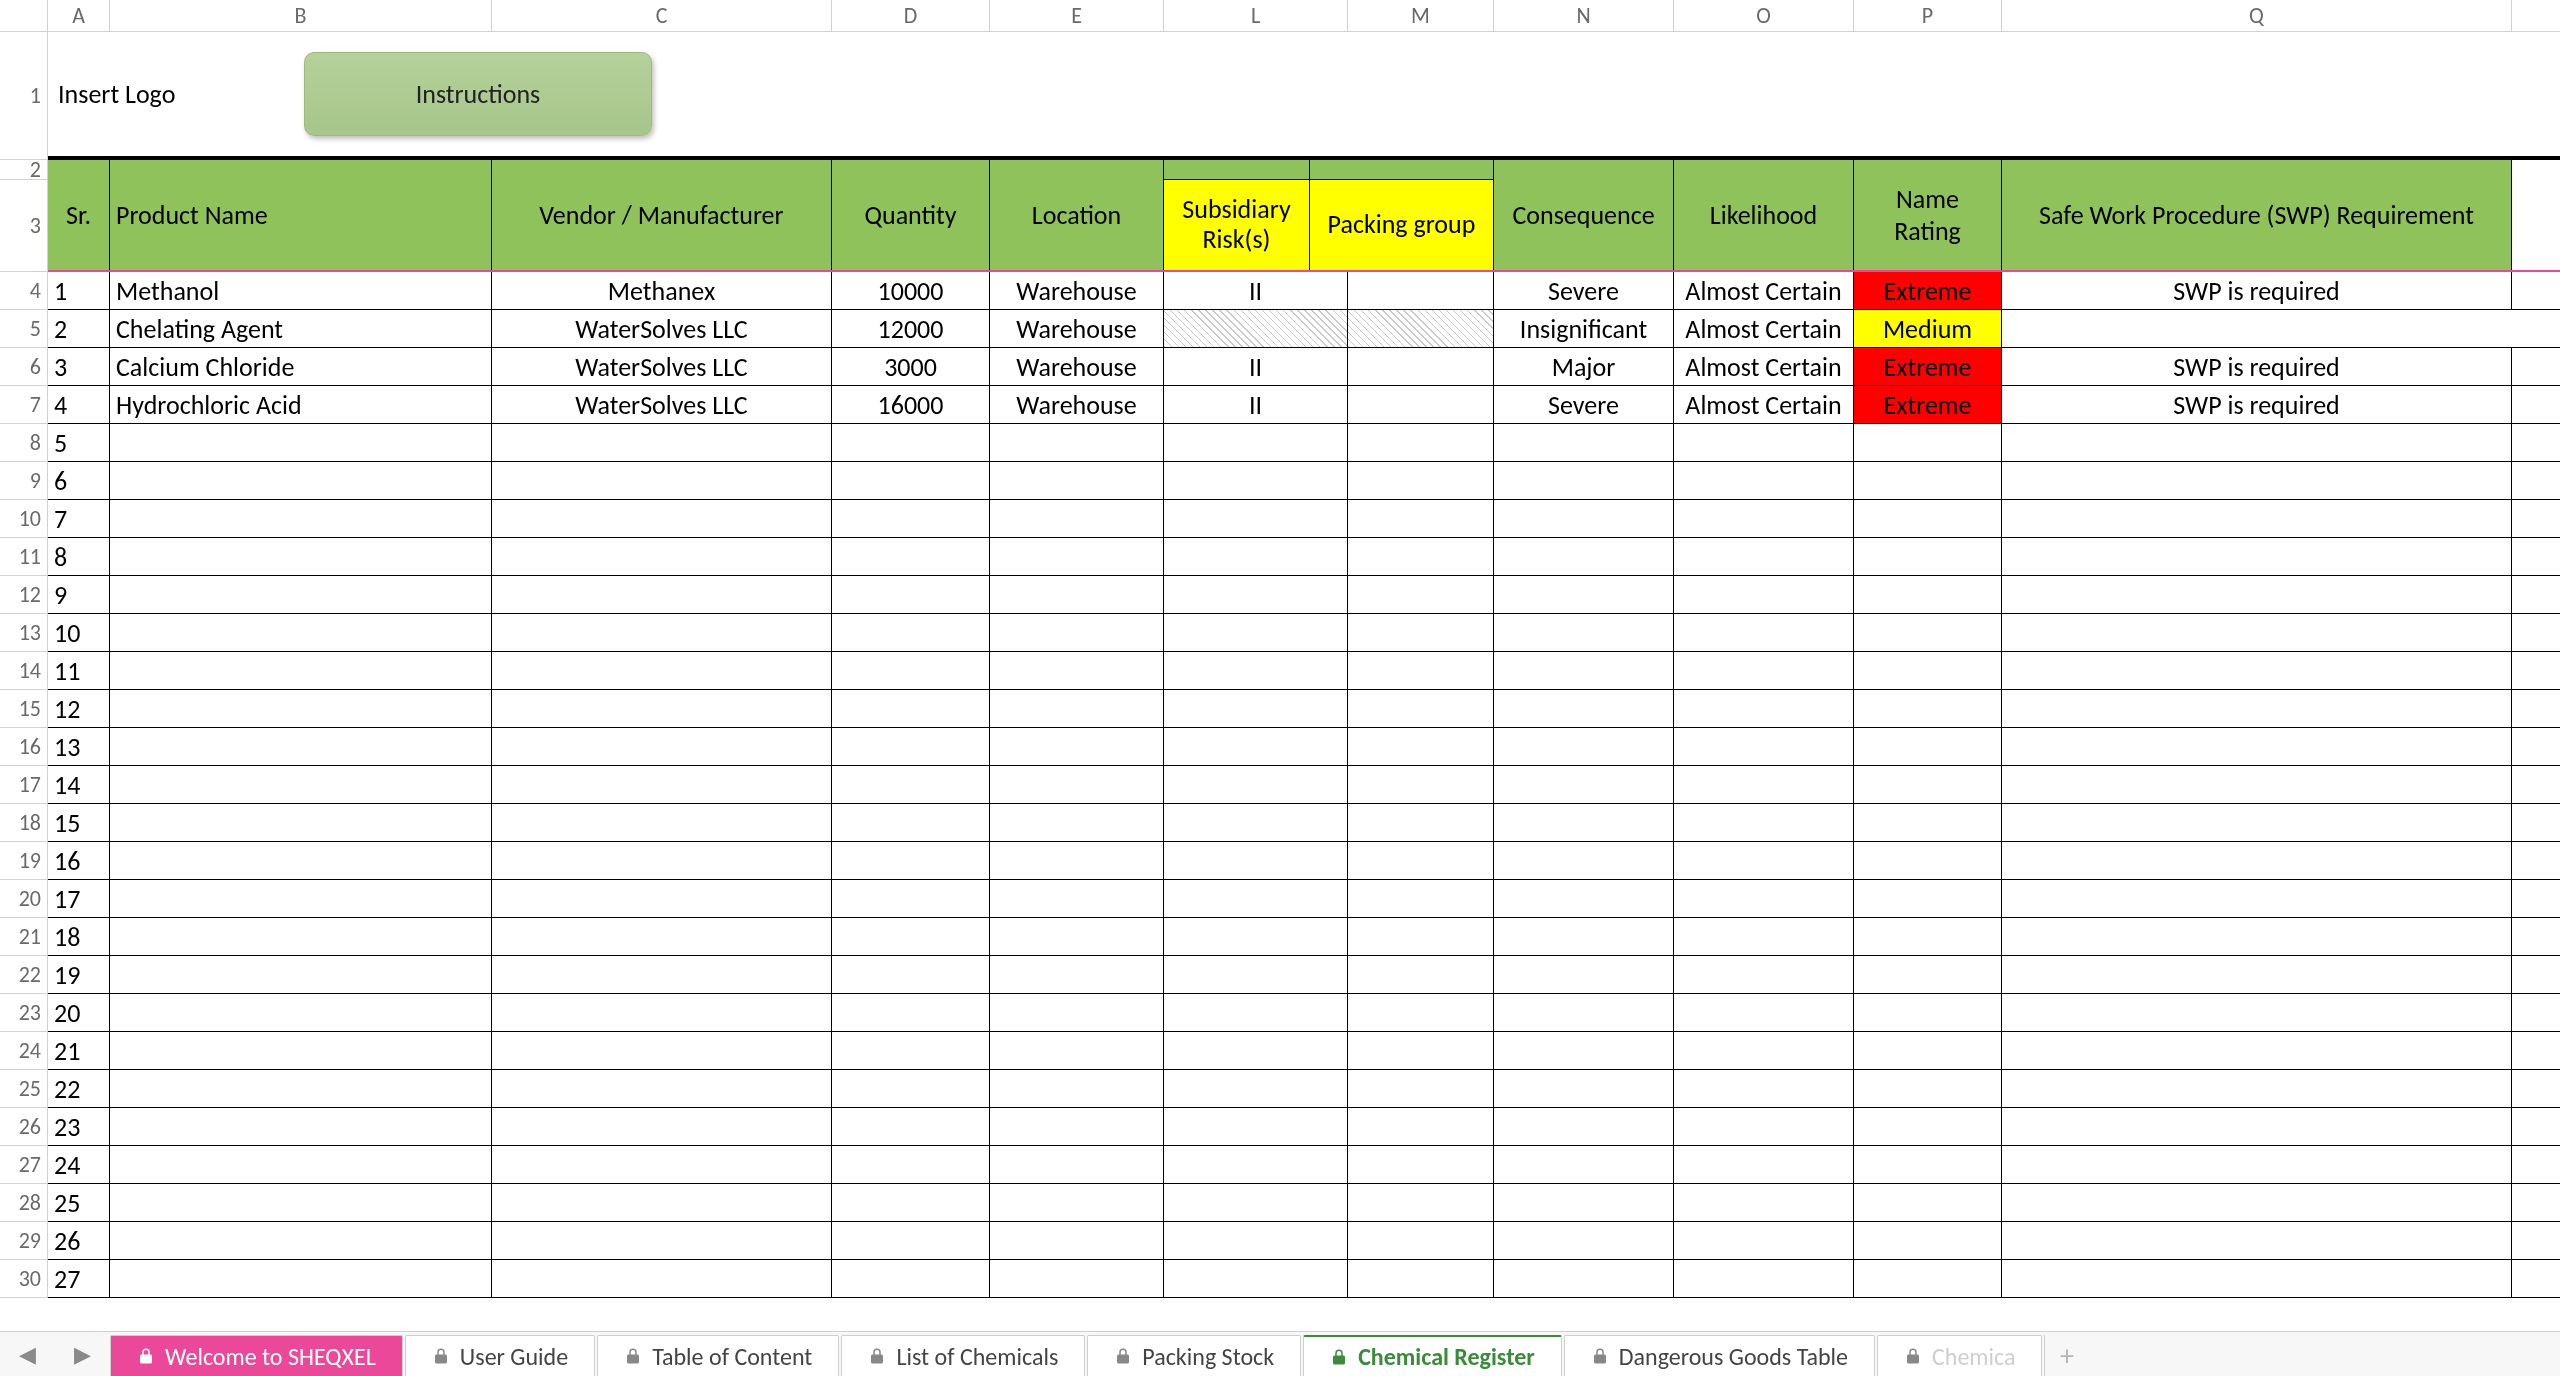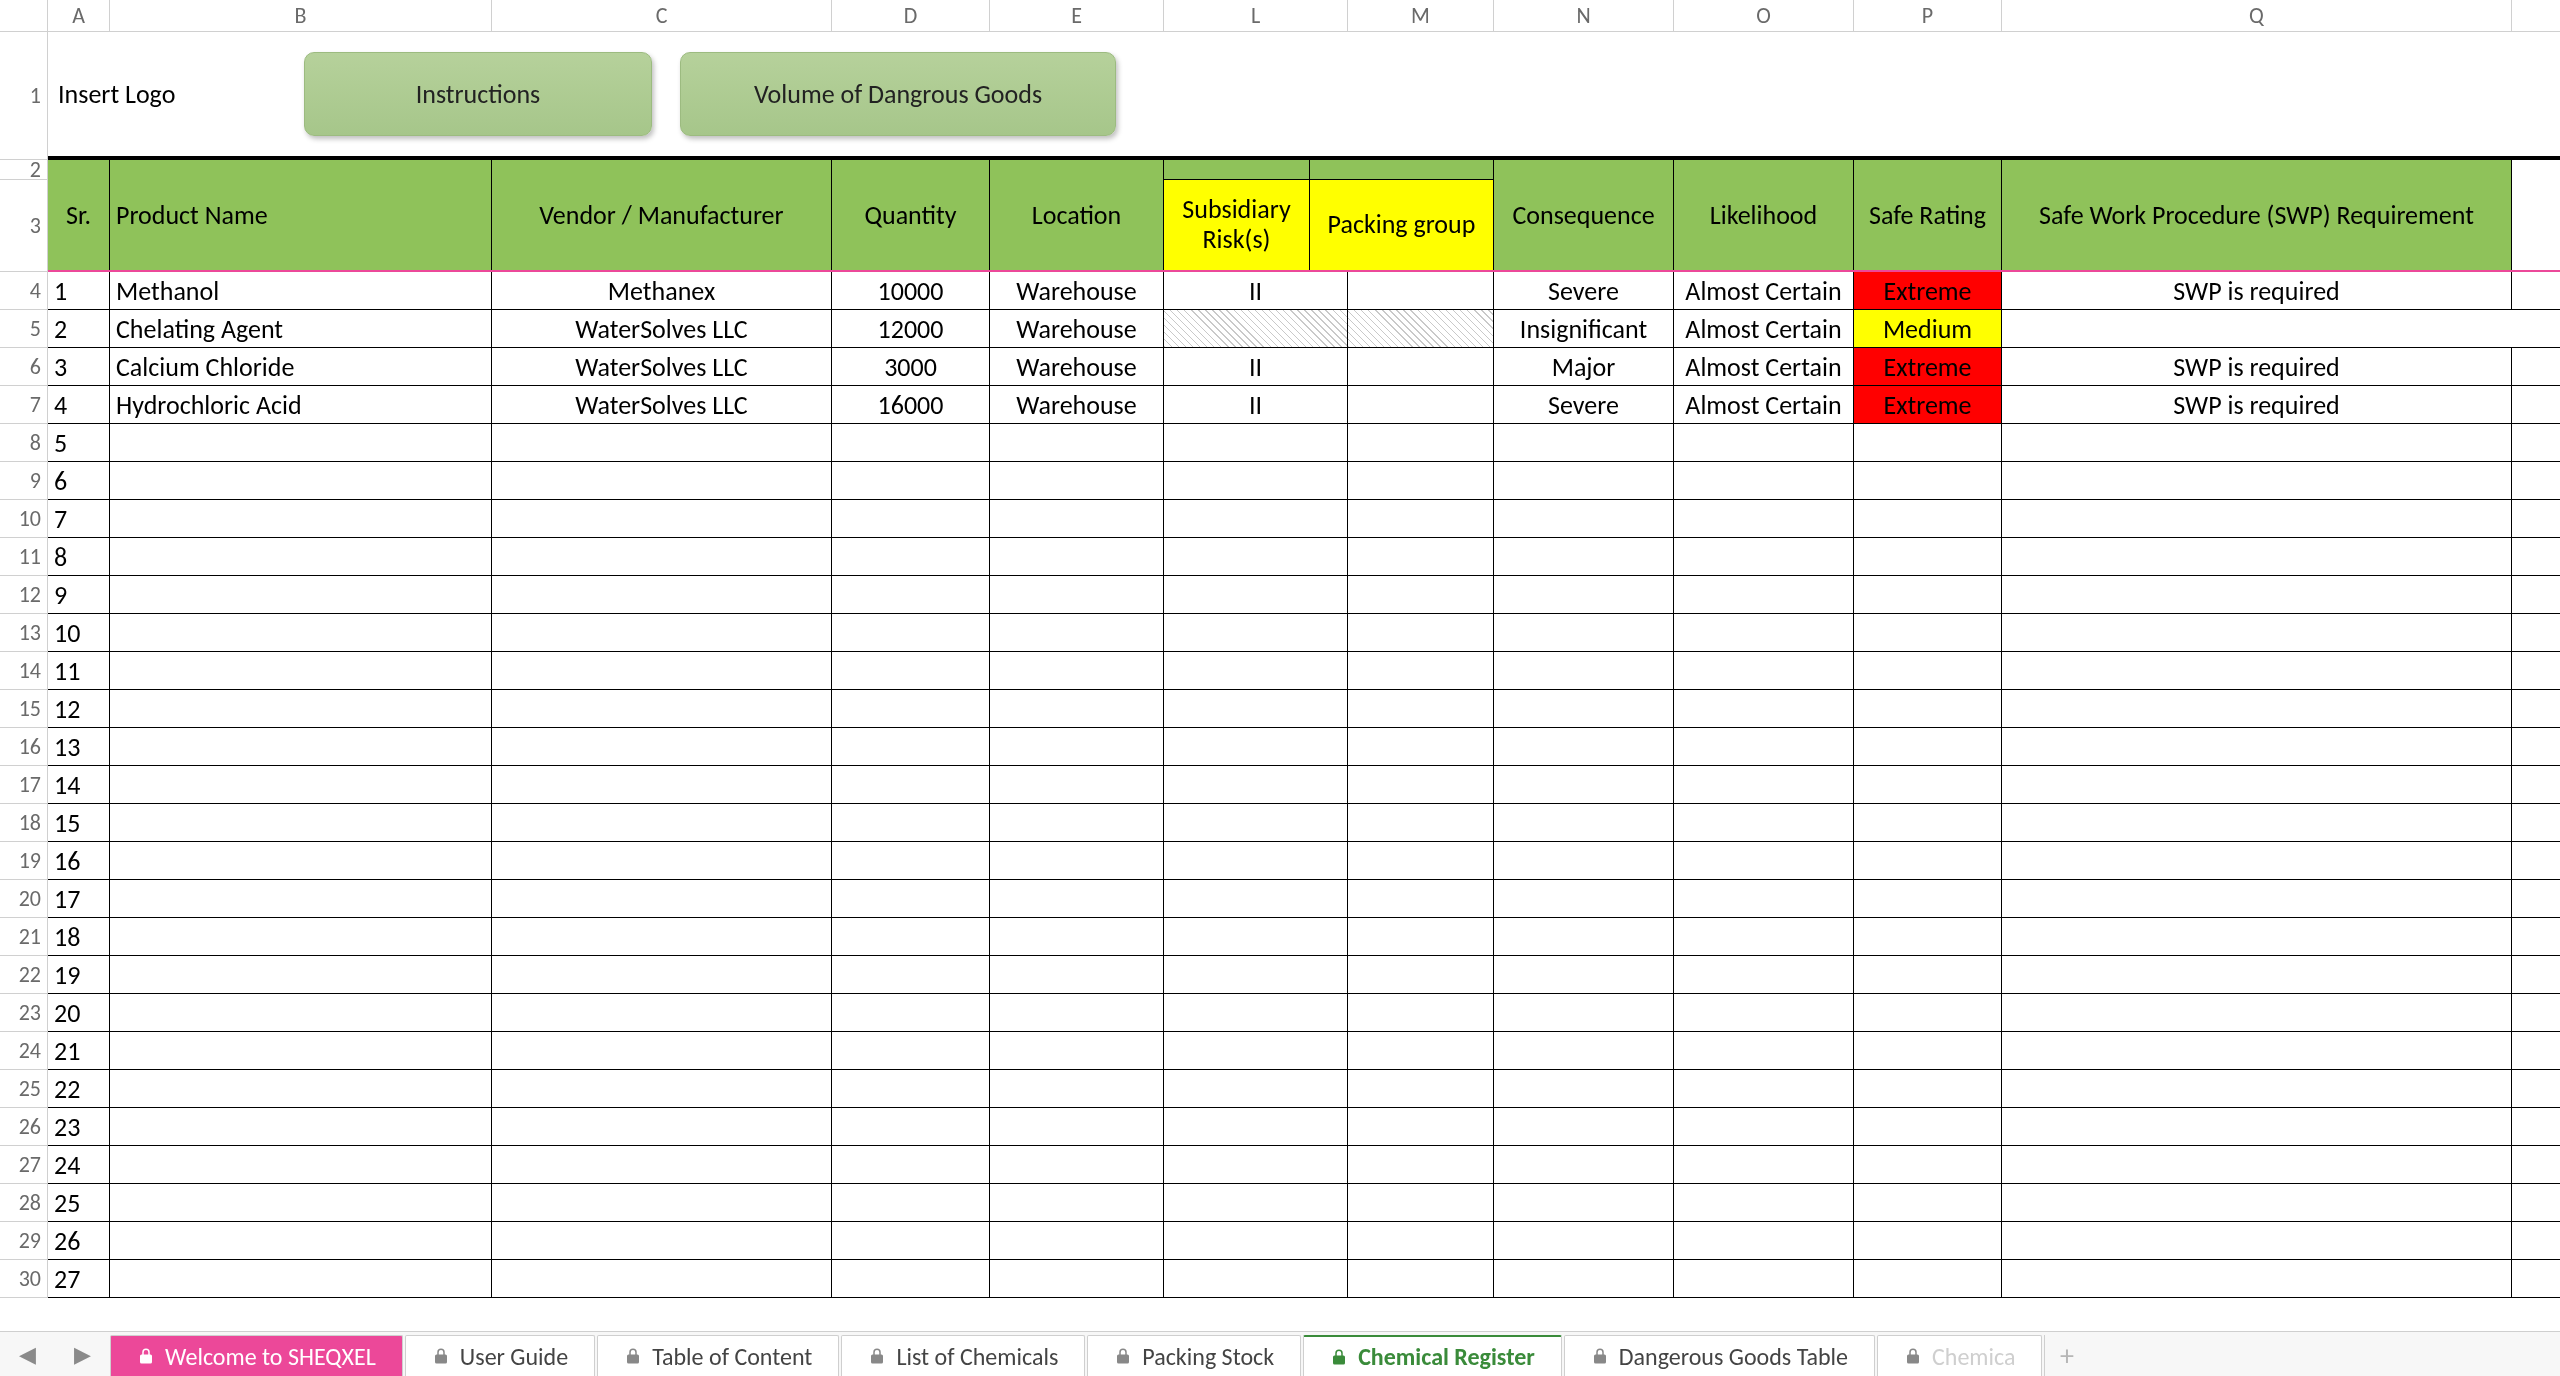--- a/index.html
+++ b/index.html
@@ -287,42 +287,41 @@
     <div class="row-h" style="height: 38px;">28</div>
     <div class="row-h" style="height: 38px;">29</div>
     <div class="row-h" style="height: 38px;">30</div>
   </div>
 
 <div class="grid">
 
   <div class="row1">
     <div class="insert-logo">Insert Logo</div>
     <div class="btn3d instructions">Instructions</div>
-    <div class="btn3d volume">Volume of Dangrous Goods</div>
   </div>
 
   <div class="thead height-hdr">
     <div class="hcell w-sr">Sr.</div>
     <div class="hcell left w-prod">Product Name</div>
     <div class="hcell w-vendor" style="white-space:pre-line">Vendor / Manufacturer</div>
     <div class="hcell w-qty">Quantity</div>
     <div class="hcell w-loc">Location</div>
 
     <div class="stack w-sub">
       <div class="top height-hdr-top"></div>
       <div class="bot" style="white-space:pre-line">Subsidiary Risk(s)</div>
     </div>
     <div class="stack w-pg">
       <div class="top height-hdr-top"></div>
       <div class="bot">Packing group</div>
     </div>
 
     <div class="hcell w-cons">Consequence</div>
     <div class="hcell w-lik">Likelihood</div>
-    <div class="hcell w-risk">Safe Rating</div>
+    <div class="hcell w-risk">Name Rating</div>
     <div class="hcell w-swp">Safe Work Procedure (SWP) Requirement</div>
   </div>
 
   <div class="tbody">
       <div class="drow">
         <div class="dcell w-sr left">1</div>
         <div class="dcell w-prod left">Methanol</div>
         <div class="dcell w-vendor">Methanex</div>
         <div class="dcell w-qty">10000</div>
         <div class="dcell w-loc">Warehouse</div>

